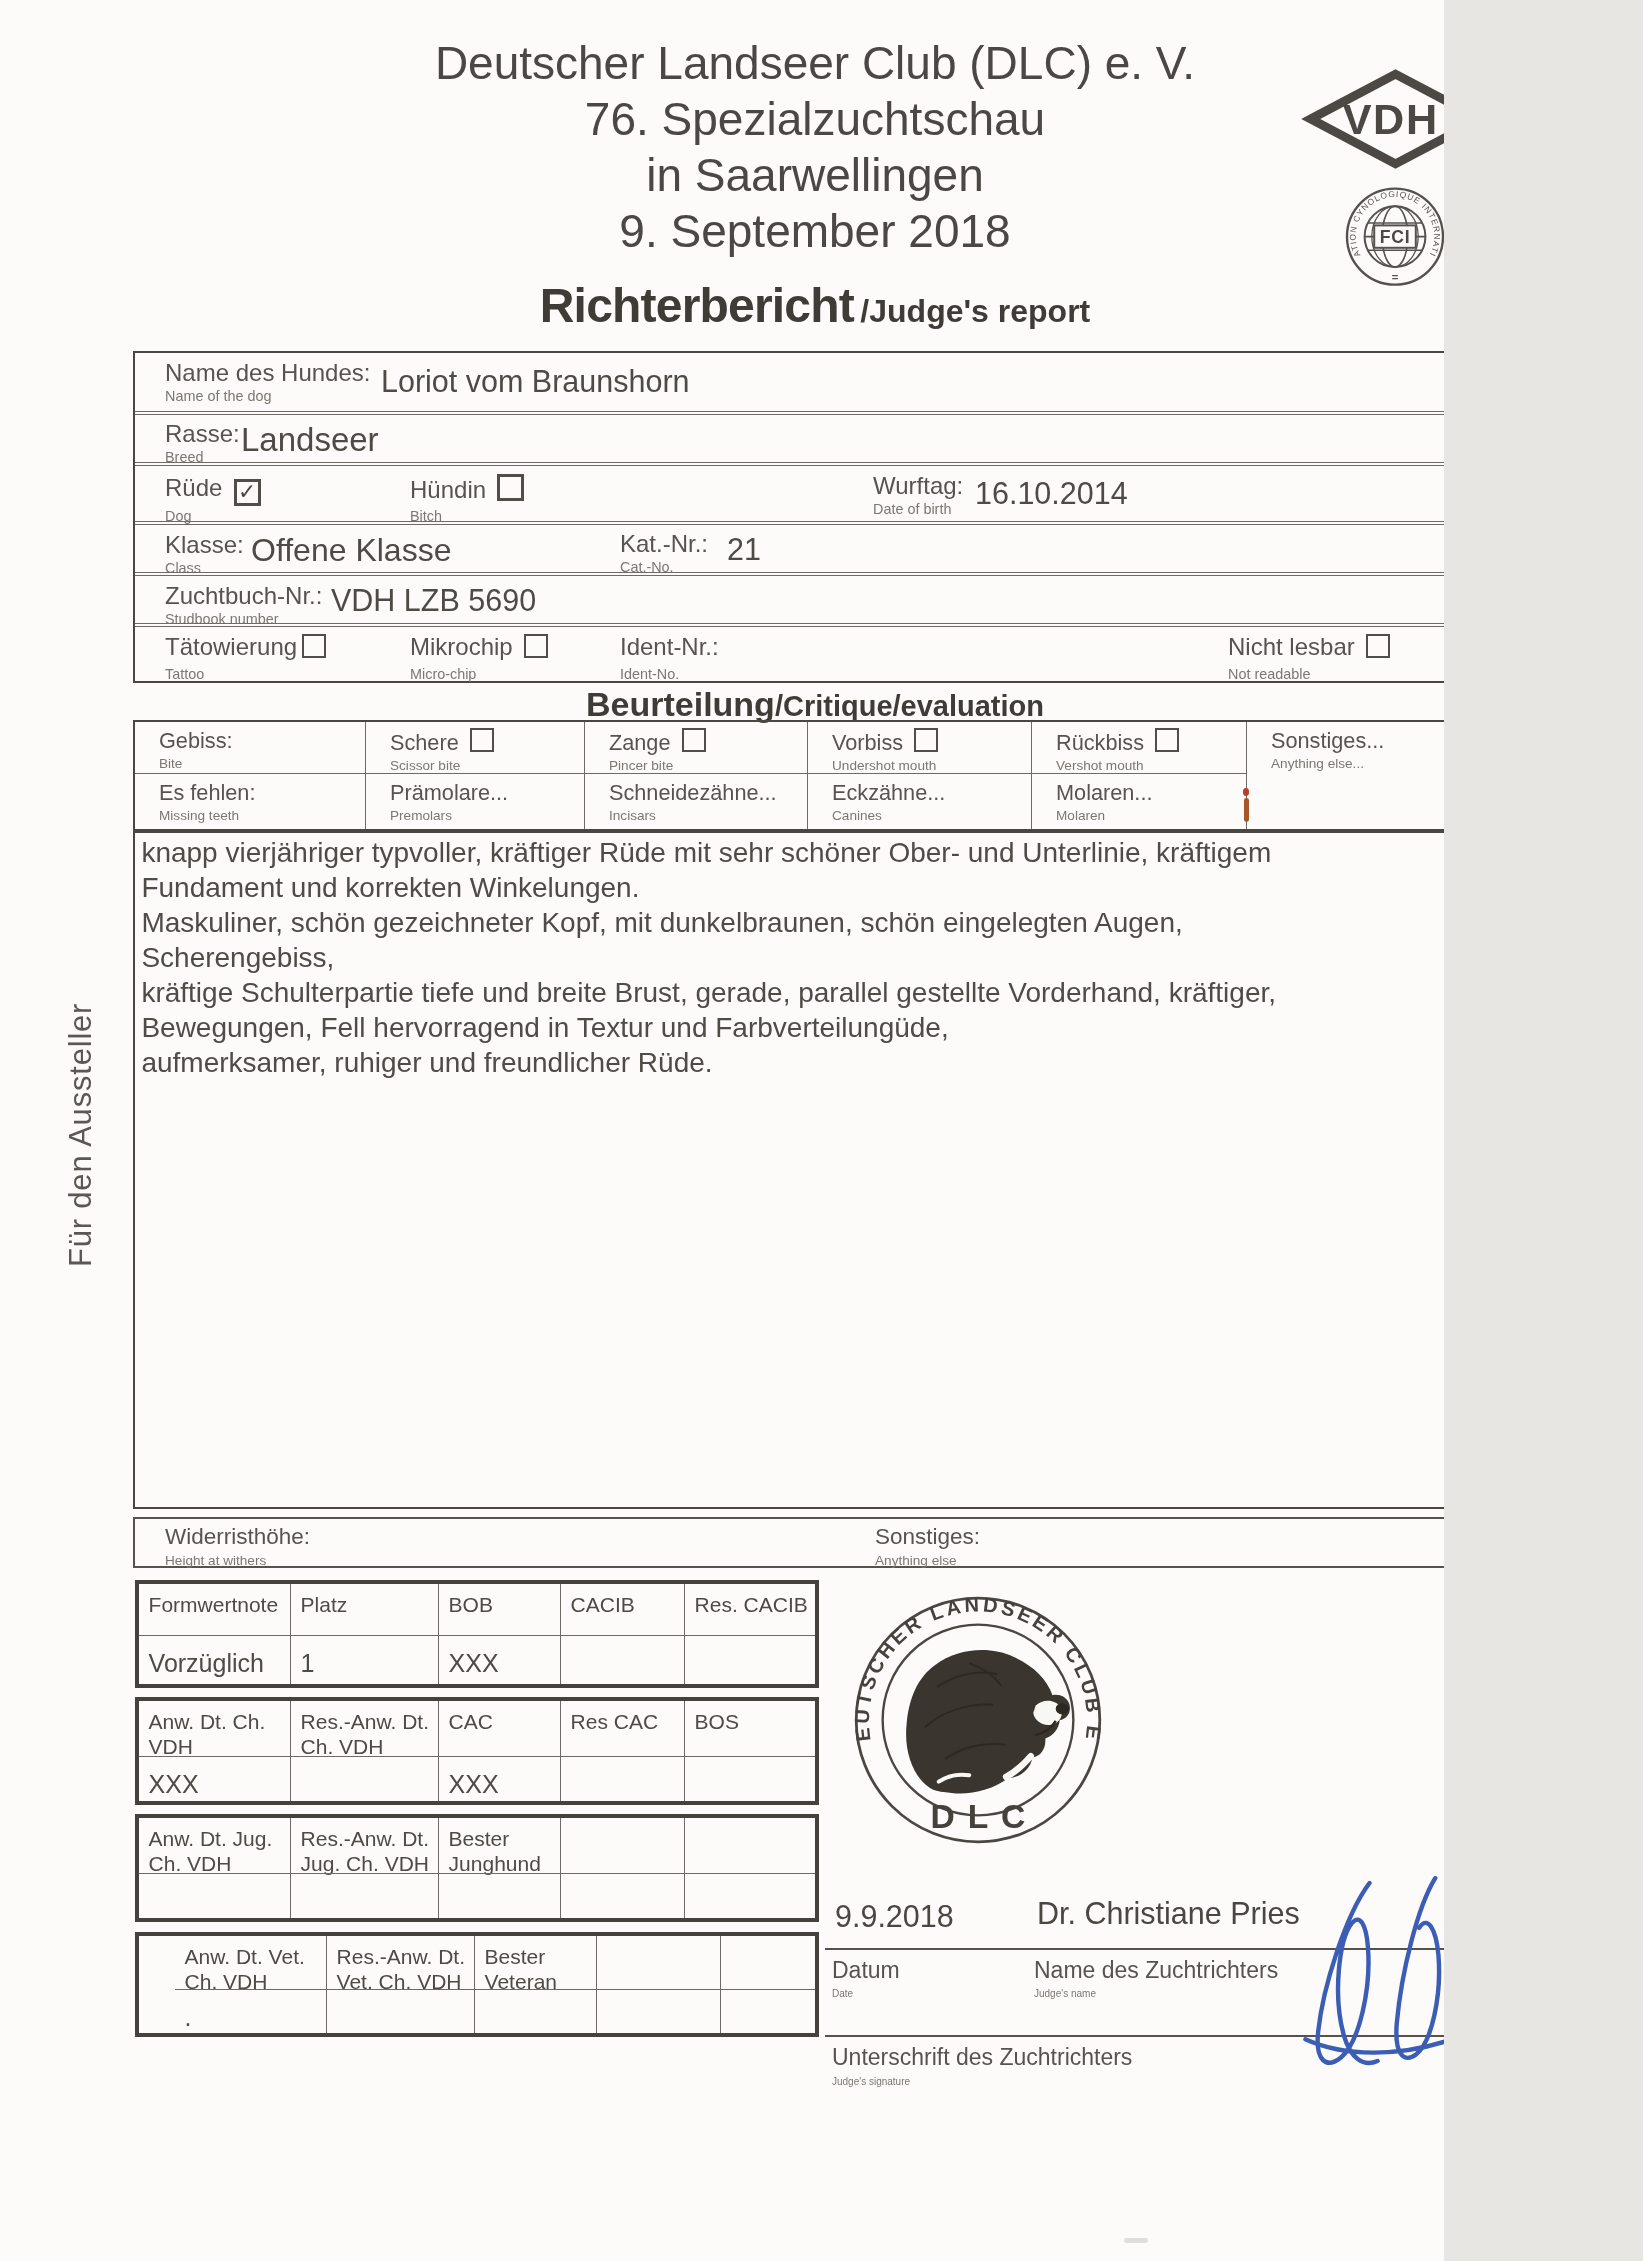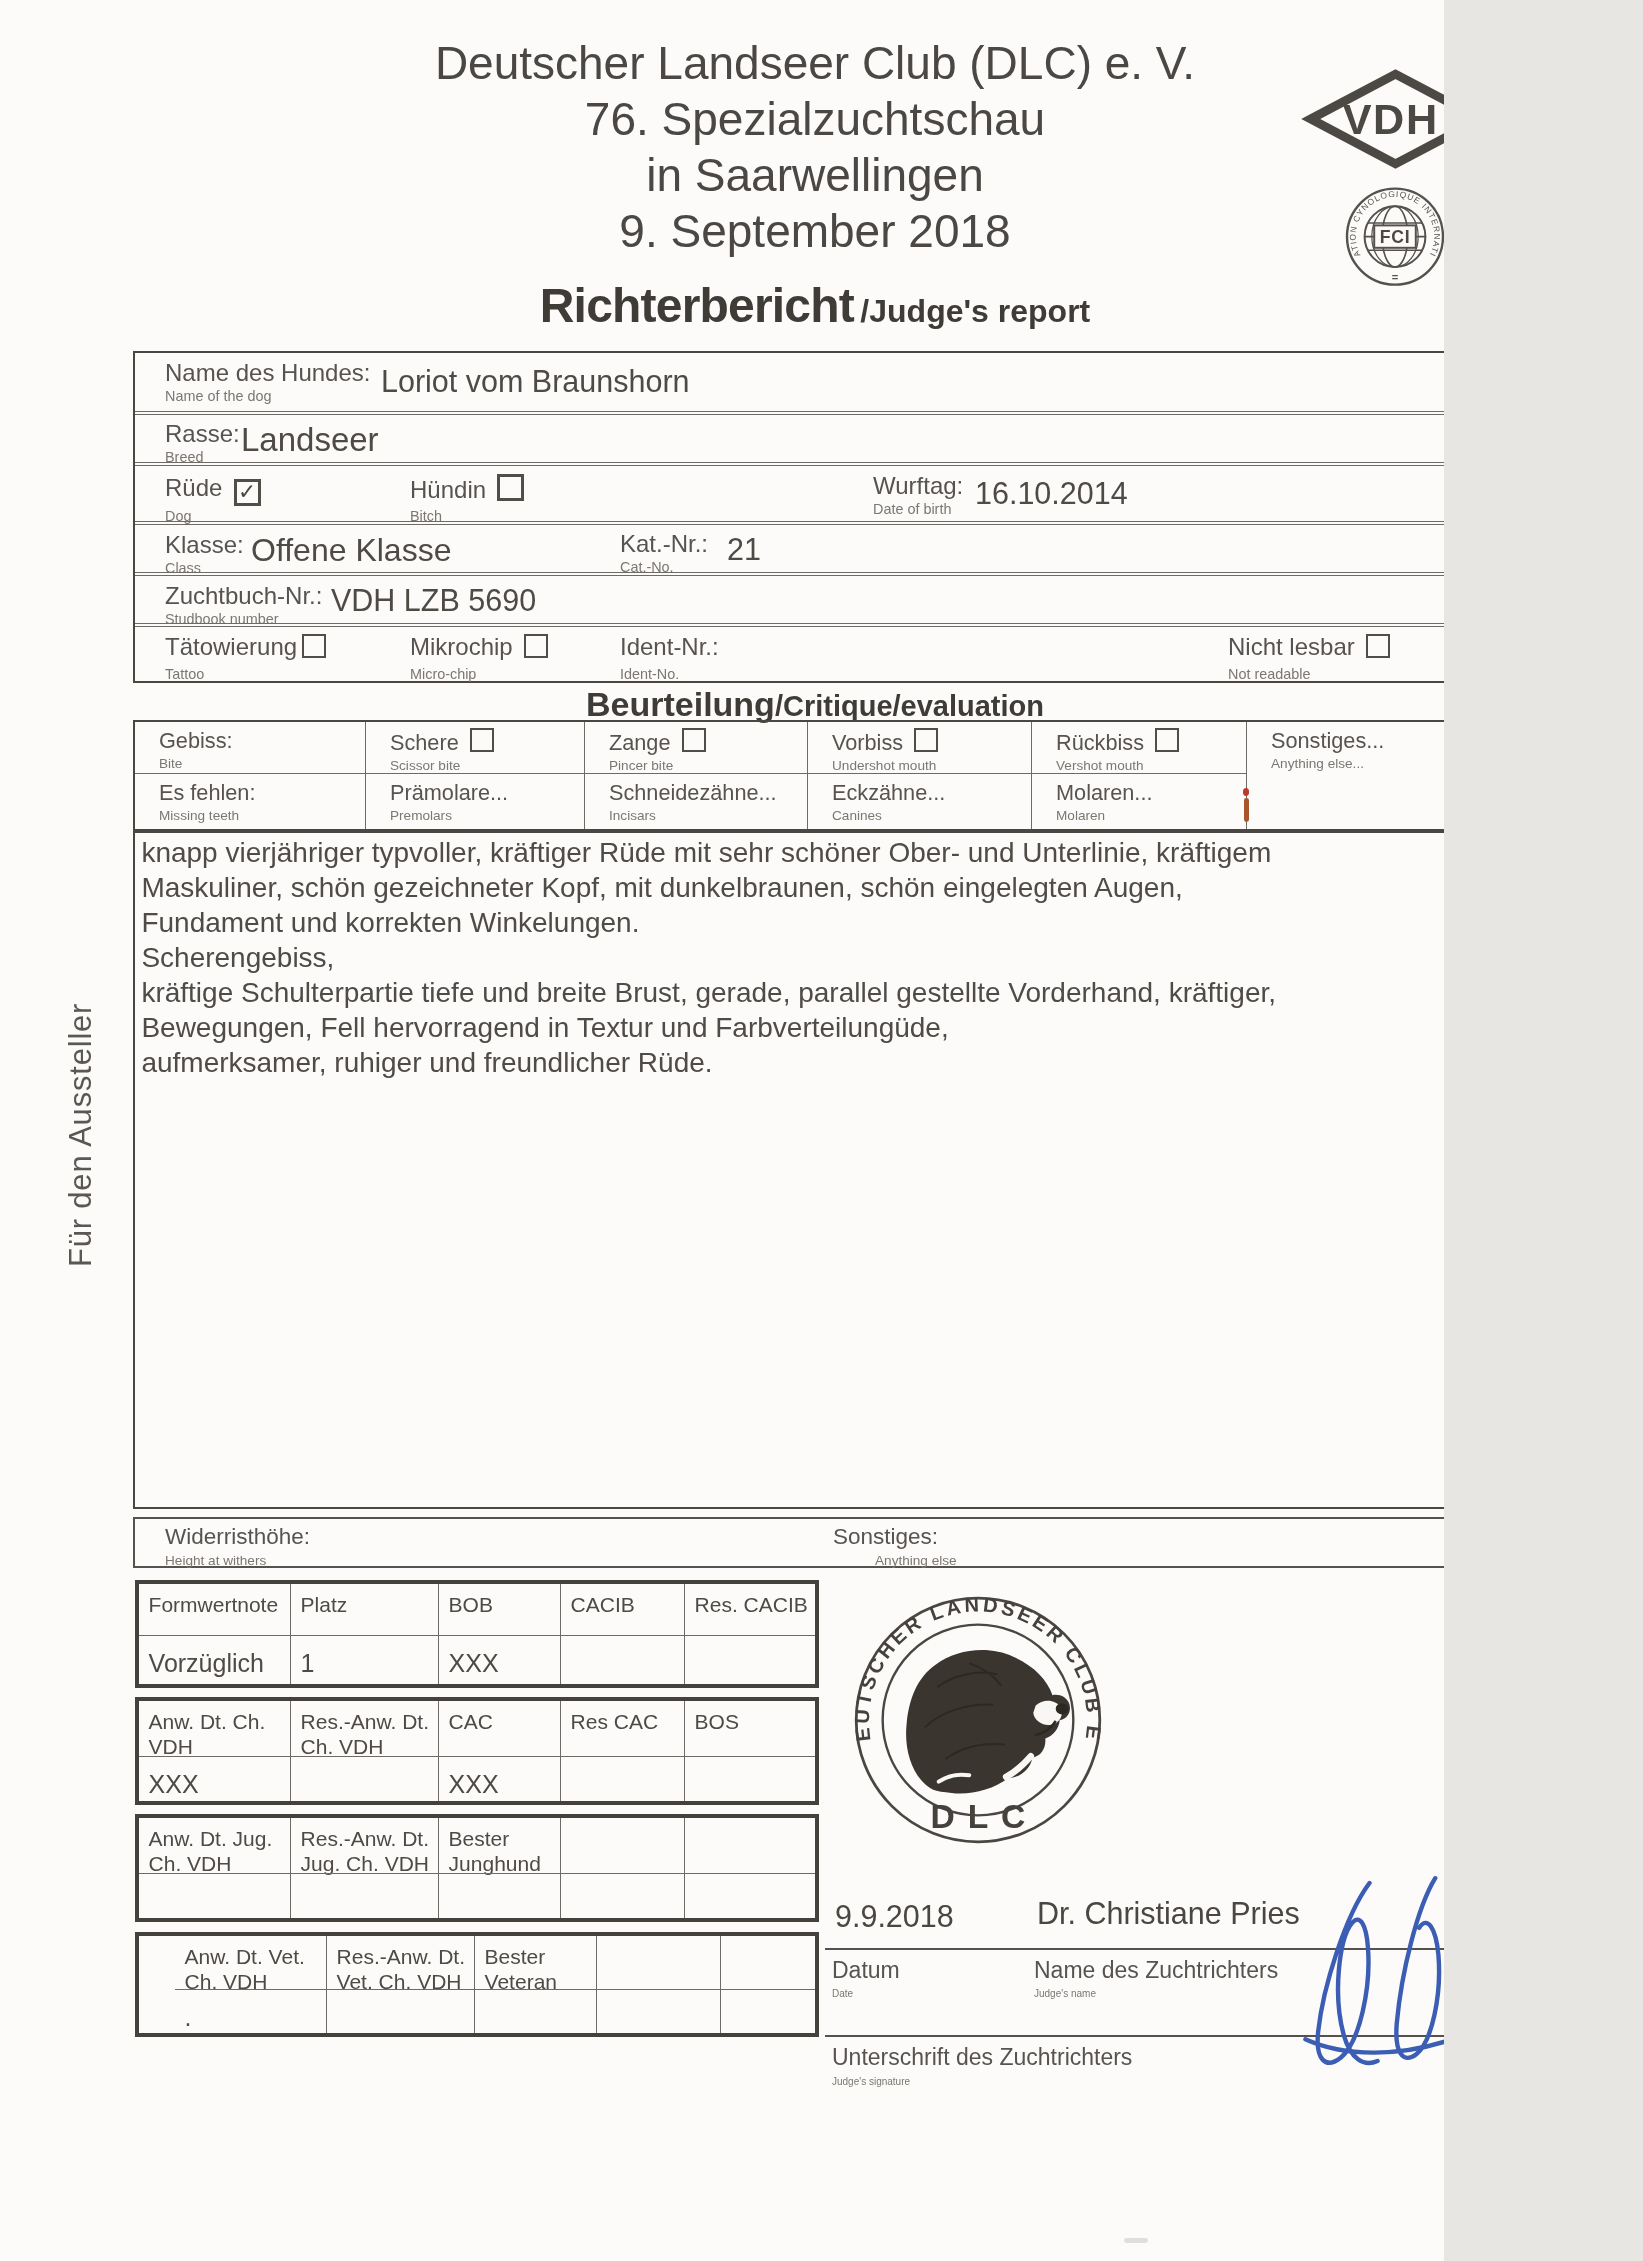--- a/index.html
+++ b/index.html
@@ -231,32 +231,32 @@
       <div class="lab">Molaren...</div>
       <div class="sub">Molaren</div>
     </div>
   </div>
 
   <div class="abs o-dot"></div>
   <div class="abs o-dash"></div>
 
   <div class="abs critique">
     <div class="line">knapp vierjähriger typvoller, kräftiger Rüde mit sehr schöner Ober- und Unterlinie, kräftigem</div>
+    <div class="line">Fundament und korrekten Winkelungen.</div>
     <div class="line">Maskuliner, schön gezeichneter Kopf, mit dunkelbraunen, schön eingelegten Augen,</div>
-    <div class="line">Fundament und korrekten Winkelungen.</div>
     <div class="line">Scherengebiss,</div>
     <div class="line">kräftige Schulterpartie tiefe und breite Brust, gerade, parallel gestellte Vorderhand, kräftiger,</div>
     <div class="line">Bewegungen, Fell hervorragend in Textur und Farbverteilungüde,</div>
     <div class="line">aufmerksamer, ruhiger und freundlicher Rüde.</div>
   </div>
 
   <div class="abs withers">
     <div class="abs lab" style="left:30px; top:4.8px; font-size:22.5px;">Widerristhöhe:</div>
     <div class="abs sub" style="left:30px; top:34px;">Height at withers</div>
-    <div class="abs lab" style="left:698px; top:4.8px; font-size:22.5px;">Sonstiges:</div>
+    <div class="abs lab" style="left:740px; top:4.8px; font-size:22.5px;">Sonstiges:</div>
     <div class="abs sub" style="left:740px; top:34px;">Anything else</div>
   </div>
 
   <div class="abs rtable" style="top:1580px; height:108px; grid-template-columns:151px 148px 122px 124px 1fr; grid-template-rows:51px 1fr;">
     <div class="th">Formwertnote</div>
     <div class="th bl">Platz</div>
     <div class="th bl">BOB</div>
     <div class="th bl">CACIB</div>
     <div class="th bl">Res. CACIB</div>
     <div class="td bt">Vorzüglich</div>

